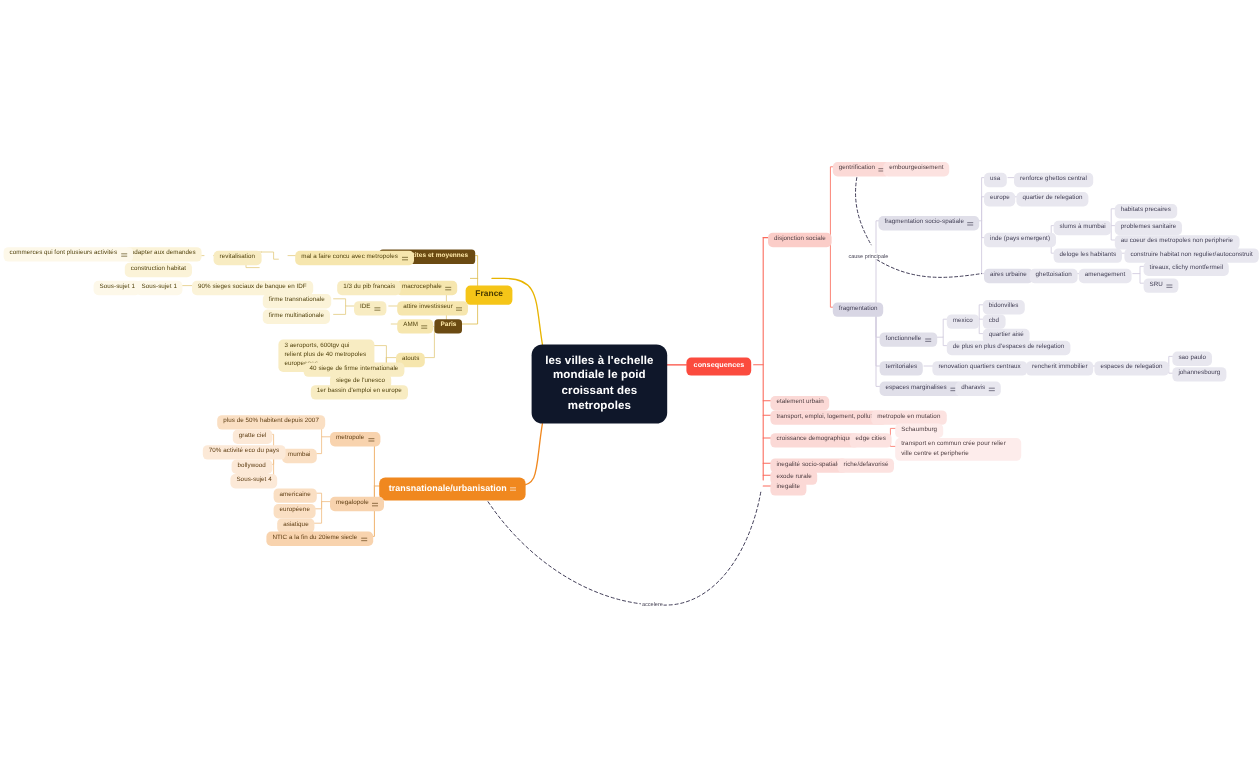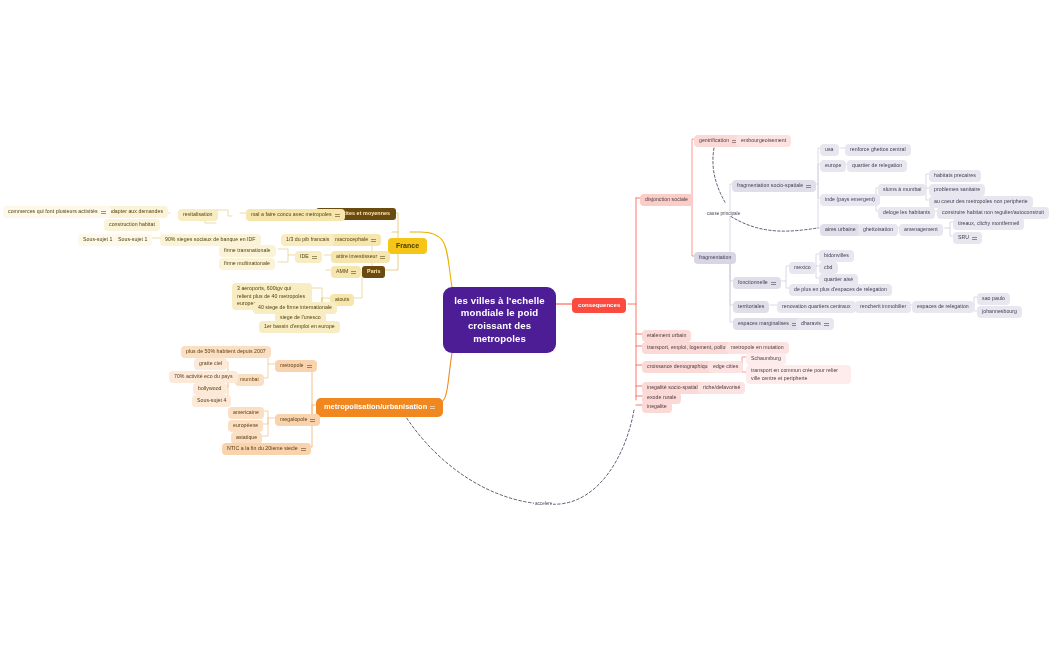--- a/index.html
+++ b/index.html
@@ -17,21 +17,21 @@
     font-size:5.2px;line-height:1.45;
     letter-spacing:.05px;
     white-space:nowrap;
     display:flex;align-items:center;gap:3px;
   }
   .node.wrap{white-space:normal;}
 
   
   .root{
     position:absolute;left:443px;top:287px;width:113px;height:66px;
-    background:#4c1d95;border-radius:9px;
+    background:#0f172a;border-radius:9px;
     color:#ffffff;font-size:9.6px;font-weight:700;line-height:1.33;
     display:flex;align-items:center;justify-content:center;text-align:center;
     padding:4px 6px;box-sizing:border-box;letter-spacing:.1px;
   }
 
   
   
   .r-main{background:#fb4b3e;color:#ffffff;font-size:6px;font-weight:600;padding:3px 6px;border-radius:4px;}
   .r-1{background:#fbcdc8;color:#4b3b3f;}
   .r-2{background:#fbd9d6;color:#4b3b3f;}
@@ -261,21 +261,21 @@
       <i class="mini"></i>
     </div>
 
   <div class="node y-1" style="left:330px;top:294px;">atouts</div>
   <div class="node y-2 wrap" style="left:232px;top:283px;width:80px;">3 aeroports, 600tgv qui relient plus de 40 metropoles europeenes</div>
   <div class="node y-2" style="left:253px;top:302px;">40 siege de firme internationale</div>
   <div class="node y-2" style="left:275px;top:312px;">siege de l'unesco</div>
   <div class="node y-2" style="left:259px;top:321px;">1er bassin d'emploi en europe</div>
 
   <div class="node o-main" style="left:316px;top:398px;">
-      <span>metropolisation/urbanisation</span>
+      <span>transnationale/urbanisation</span>
       <i class="mini"></i>
     </div>
 
   <div class="node o-1" style="left:275px;top:360px;">
       <span>metropole</span>
       <i class="mini"></i>
     </div>
   <div class="node o-2" style="left:181px;top:346px;">plus de 50% habitent depuis 2007</div>
   <div class="node o-2" style="left:235px;top:374px;">mumbai</div>
   <div class="node o-3" style="left:194px;top:358px;">gratte ciel</div>

